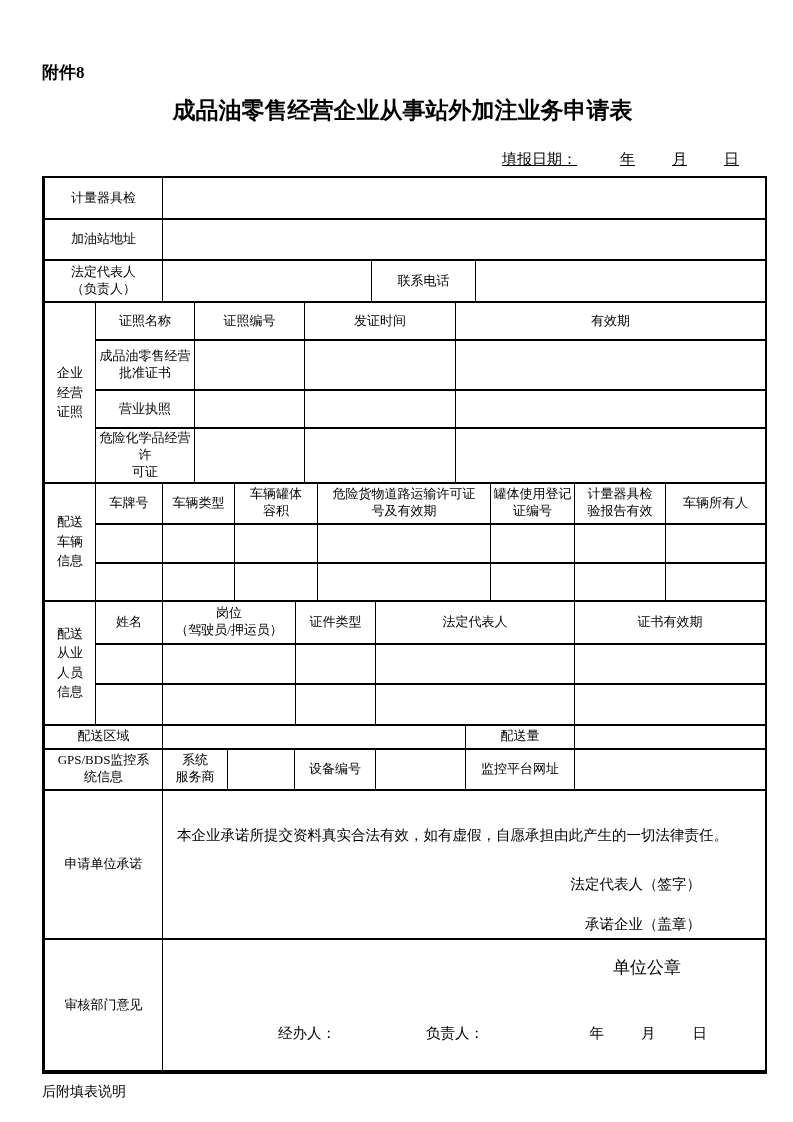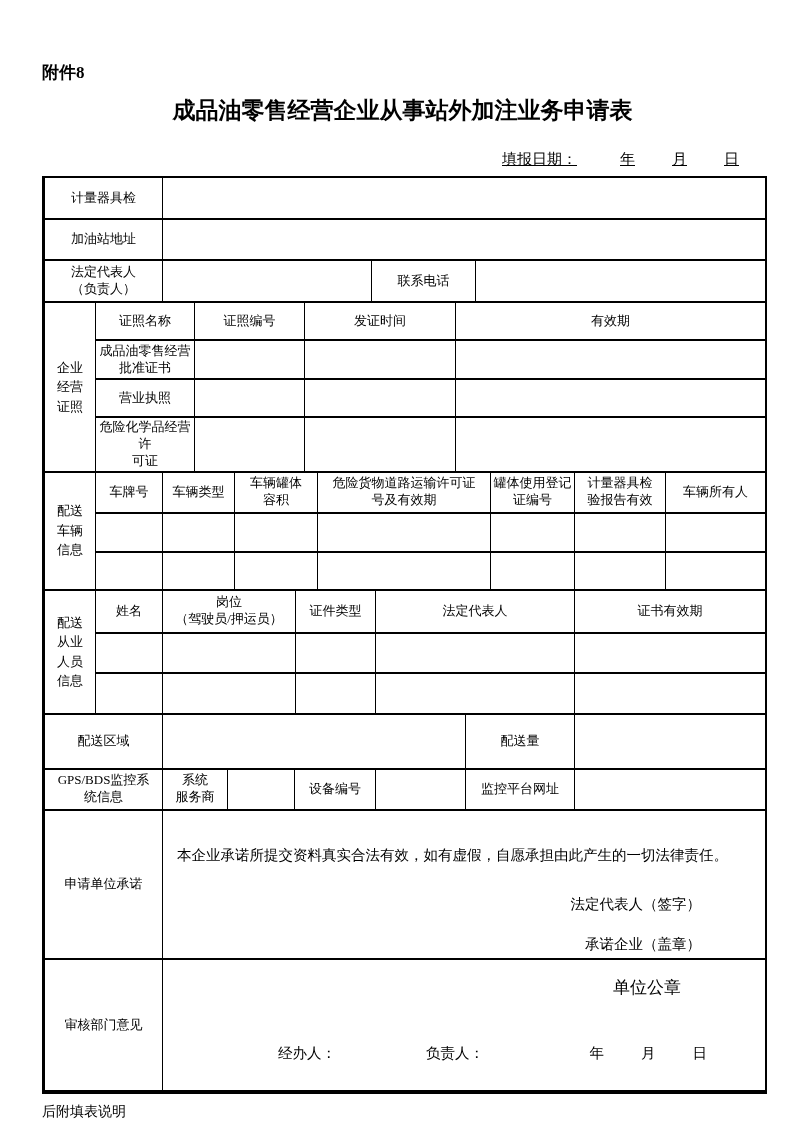--- a/index.html
+++ b/index.html
@@ -105,21 +105,21 @@
       <tbody>
           <tr style="height:37px">
         <td class="vlabel" rowspan="4">企业
 经营
 证照</td>
         <td>证照名称</td>
         <td>证照编号</td>
         <td>发证时间</td>
         <td>有效期</td>
       </tr>
-      <tr style="height:39px">
+      <tr style="height:50px">
         <td>成品油零售经营
 批准证书</td>
         <td></td>
         <td></td>
         <td></td>
       </tr>
       <tr style="height:38px">
         <td>营业执照</td>
         <td></td>
         <td></td>
@@ -225,21 +225,21 @@
 
 
     <table class="sec">
       <colgroup>
           <col style="width:118px">
           <col style="width:303px">
           <col style="width:109px">
           <col style="width:191px">
         </colgroup>
       <tbody>
-          <tr style="height:54px">
+          <tr style="height:23px">
         <td>配送区域</td>
         <td></td>
         <td>配送量</td>
         <td></td>
       </tr>
     </tbody>
       </table>
 
     <table class="sec">
       <colgroup>

